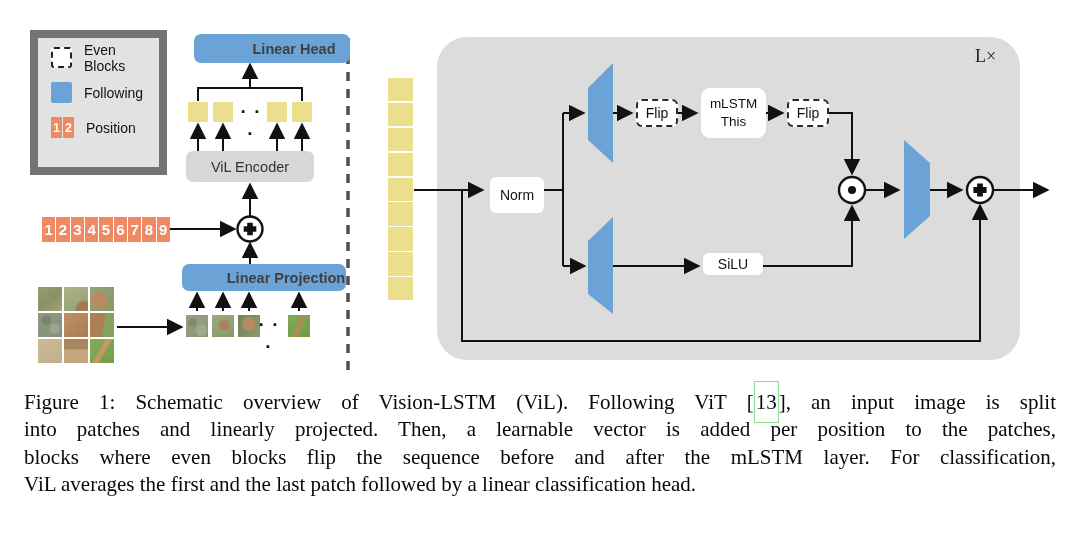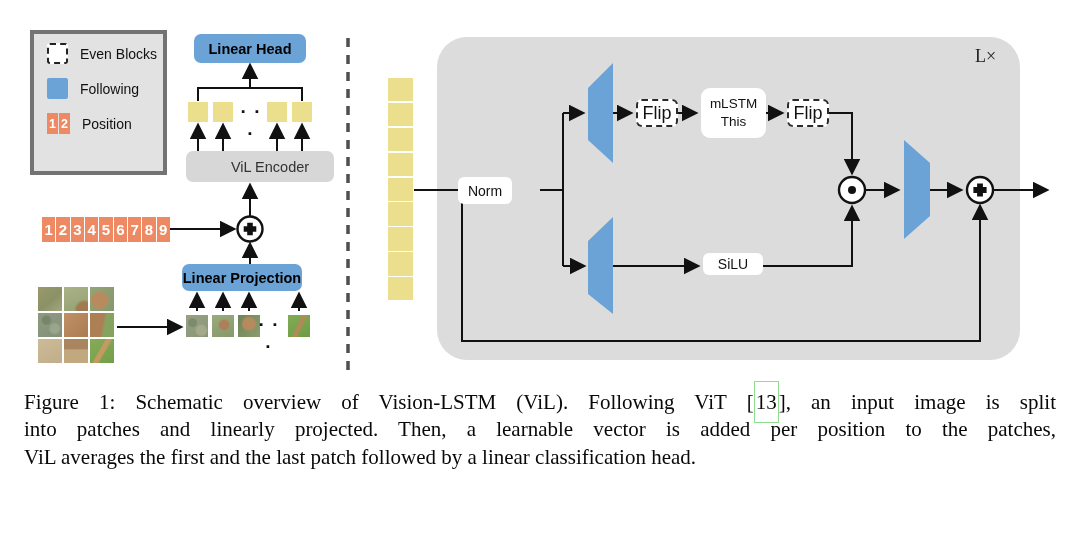--- a/index.html
+++ b/index.html
@@ -3,58 +3,59 @@
 <meta charset="utf-8">
 <style>
   html,body { margin:0; padding:0; background:#fff; }
   .canvas {
     position:relative; width:1080px; height:537px; background:#ffffff;
     font-family:"Liberation Sans", sans-serif; overflow:hidden;
   }
 
   
   .bluebox {
-    position:absolute; background:var(--blue); color:#000000; font-weight:bold;
+    position:absolute; background:var(--blue); color:#404040; font-weight:bold;
     border-radius:7px; display:flex; align-items:center; justify-content:center;
     font-size:14.5px;
+    padding-left:44px;
   }
   .graybox {
     position:absolute; background:var(--encoder-gray); color:#333;
     border-radius:7px; display:flex; align-items:center; justify-content:center;
     font-size:14.5px;
   }
   .whitebox {
     position:absolute; background:#fff; color:#111; border-radius:6px;
     display:flex; align-items:center; justify-content:center; font-size:14px;
   }
   .dashedbox {
     position:absolute; background:#fff; color:#111; border:2px dashed #2a2a2a;
     border-radius:6px; display:flex; align-items:center; justify-content:center;
-    font-size:18px; box-sizing:border-box;
+    font-size:14px; box-sizing:border-box;
   }
 
   
   .legend {
     position:absolute; left:30px; top:30px; width:137px; height:145px;
-    background:var(--legend-gray); border:4px solid #737373; box-sizing:border-box;
+    background:var(--legend-gray); border:8px solid #737373; box-sizing:border-box;
   }
   .legend-row { display:flex; align-items:center; height:35px; padding-left:13px; }
   .legend-row:first-child { margin-top:2px; }
   .swatch { width:21px; height:21px; flex:0 0 auto; }
   .swatch.dashed { background:#fff; border:2px dashed #222; border-radius:3px; box-sizing:border-box; }
   .swatch.blue { background:var(--blue); border-radius:2px; }
   .swatch.yellow { background:var(--yellow); }
   .swatch.position { display:flex; gap:1px; width:auto; }
   .pos-mini { width:11px; height:21px; background:var(--orange); color:#fff; font-weight:bold;
               font-size:12.5px; display:flex; align-items:center; justify-content:center; }
   .legend-label { margin-left:12px; font-size:14px; color:#111; }
 
   
   .linear-head { left:194px; top:34px; width:112px; height:29px; }
-  .vil-encoder { left:186px; top:151px; width:128px; height:31px;padding-left:20px; }
+  .vil-encoder { left:186px; top:151px; width:128px; height:31px; }
   .linear-proj { left:182px; top:264px; width:120px; height:27px; }
 
   .tok { position:absolute; width:20px; height:20px; background:var(--yellow); top:102px; }
   .tok.t1 { left:188px; } .tok.t2 { left:213px; } .tok.t3 { left:267px; } .tok.t4 { left:292px; }
   .dots { position:absolute; color:#111; font-weight:bold; font-size:19px; letter-spacing:1px; }
   .tok-dots { left:236px; top:101px; width:30px; text-align:center; }
 
   .pos-row { position:absolute; left:42px; top:217px; width:128px; height:25px; display:flex; gap:1px; }
   .pos-cell { flex:1 1 auto; background:var(--orange); color:#fff; font-weight:bold; font-size:15px;
               display:flex; align-items:center; justify-content:center; }
@@ -100,21 +101,21 @@
   
   .block-bg { position:absolute; left:437px; top:37px; width:583px; height:323px;
               background:var(--block-gray); border-radius:30px; }
   .block-title { position:absolute; left:437px; top:44px; width:583px; text-align:center;
                  font-weight:bold; font-size:15.5px; color:#0a0a0a; }
   .repeat-label { position:absolute; left:975px; top:46px; width:40px;
                   font-family:"Liberation Serif", serif; font-size:18px; color:#222; }
   .tok-col { position:absolute; left:388px; top:78px; display:flex; flex-direction:column; gap:1.6px; }
   .tok-col .tcell { width:25px; height:23.3px; background:var(--yellow); }
 
-  .norm-box  { left:458px; top:177px; width:54px; height:27px; }
+  .norm-box  { left:490px; top:177px; width:54px; height:36px; }
   .silu-box  { left:703px; top:253px; width:60px; height:22px;text-align:right; }
   .flip-left  { left:636px; top:99px; width:42px; height:28px; }
   .flip-right { left:787px; top:99px; width:42px; height:28px; }
   .mlstm-layer { left:701px; top:88px; width:65px; height:50px; border-radius:9px;
                  flex-direction:column; font-size:13.5px; line-height:1.32; }
 
   
   .caption { position:absolute; left:24px; top:389px; width:1032px;
              font-family:"Liberation Serif", serif; font-size:21px; line-height:27.3px; color:#090909; }
   .cap-line { text-align:justify; text-align-last:justify; }
@@ -288,16 +289,17 @@
     <span>This</span>
   </div>
 
   <div class="dashedbox flip-right">Flip</div>
 
   <div class="whitebox silu-box">SiLU</div>
 
   <div class="caption">
     <div class="cap-line"><span>Figure 1: Schematic overview of Vision-LSTM (ViL). Following ViT [</span><span class="cite">13</span><span>], an input image is split</span></div>
     <div class="cap-line">into patches and linearly projected. Then, a learnable vector is added per position to the patches,</div>
+    <div class="cap-line">blocks where even blocks flip the sequence before and after the mLSTM layer. For classification,</div>
     <div class="cap-line last">ViL averages the first and the last patch followed by a linear classification head.</div>
   </div>
 
 </div>
 
 </body></html>

